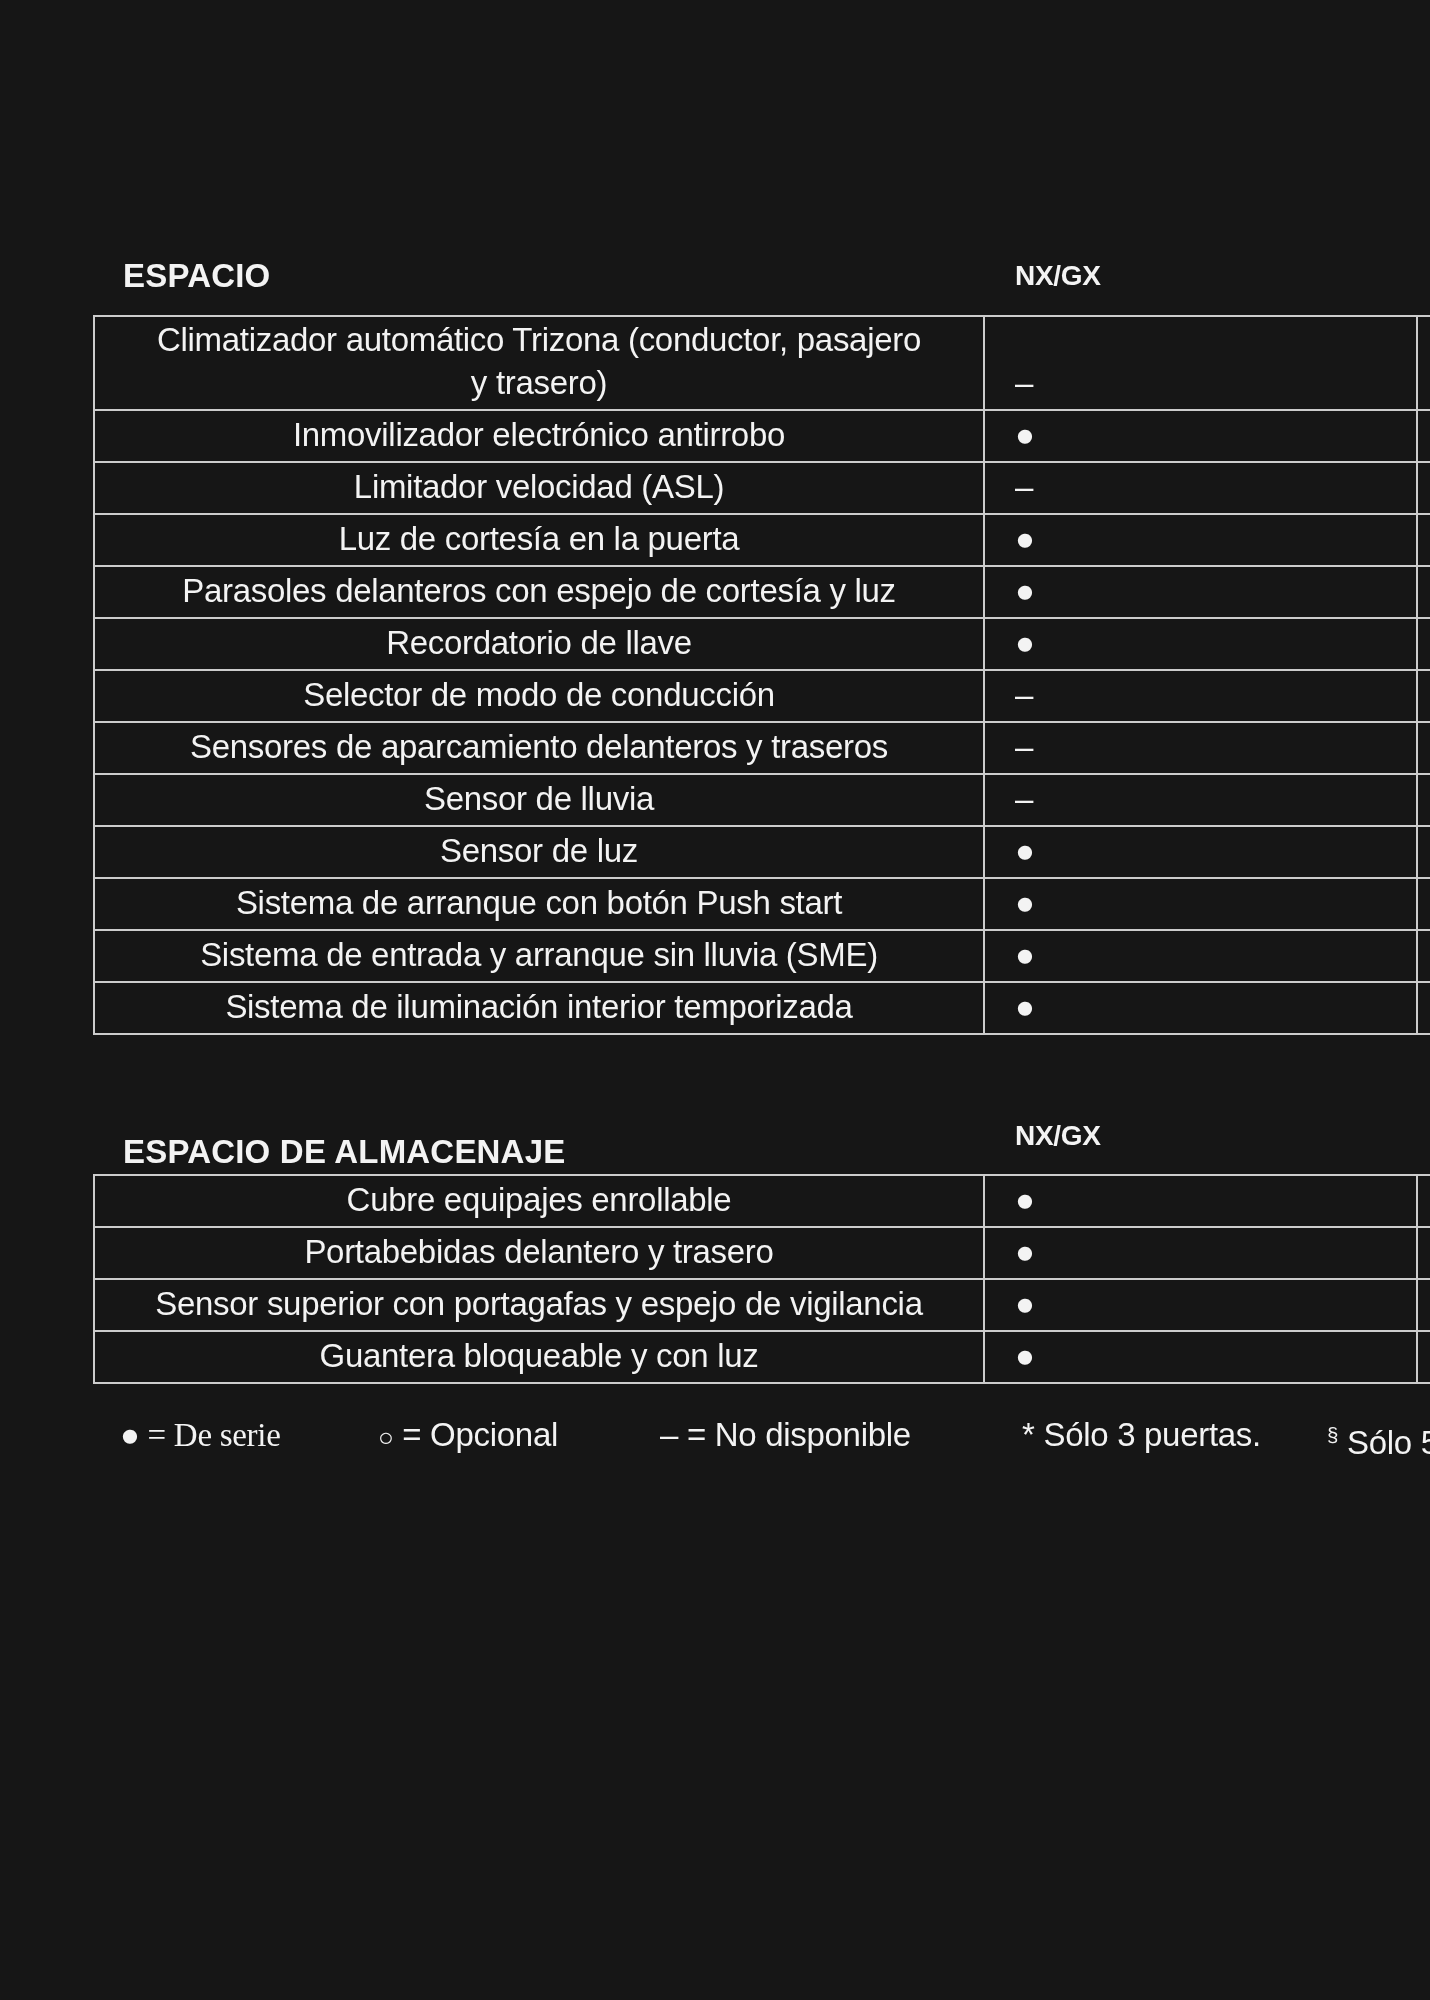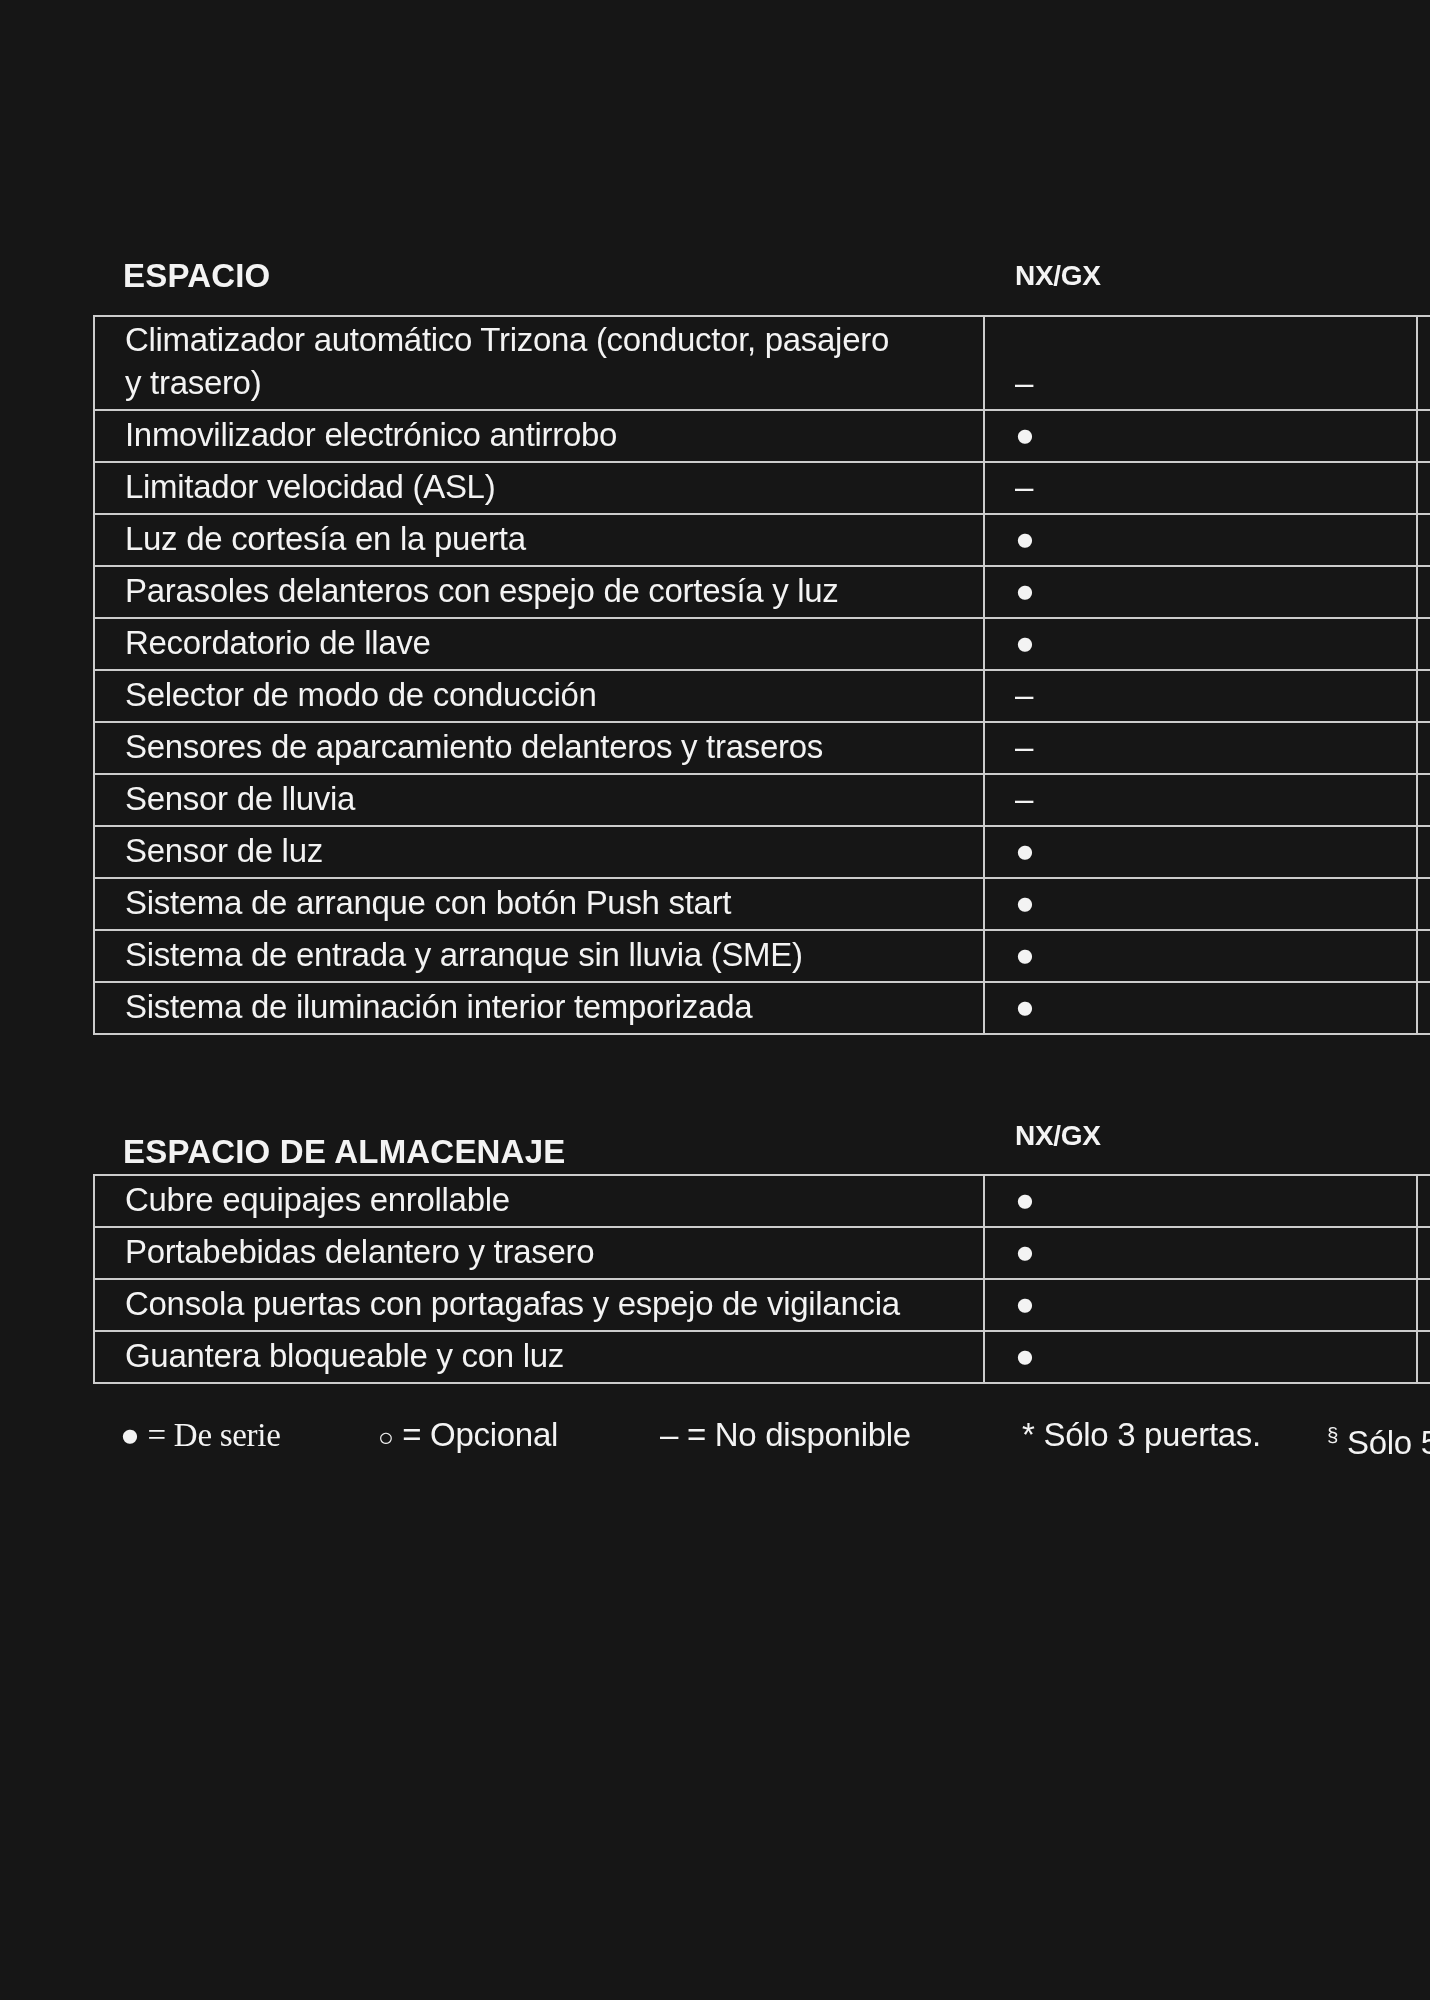--- a/index.html
+++ b/index.html
@@ -44,21 +44,21 @@
   table.spec td{
     border:2px solid var(--grid);
     vertical-align:bottom;
     font-size:33px;
     line-height:43px;
     padding:0 30px 5px 30px;
     overflow:hidden;
   }
   table.spec tr{height:52px;}
   table.spec tr.tall{height:94px;}
-  td.feature{white-space:pre-line;}
+  td.feature{white-space:pre-line;text-align:center;}
   td.value{padding-left:32px;white-space:nowrap;}
   #table-confort{top:315px;}
   #title-confort{top:259px;}
   #colhead-confort{top:259px;}
   #title-almacenaje{top:1135px;}
   #colhead-almacenaje{top:1119px;}
   #table-almacenaje{top:1174px;}
   .legend-item{
     position:absolute;
     top:1415px;
@@ -169,21 +169,21 @@
         <td class="feature">Cubre equipajes enrollable</td>
         <td class="value">●</td>
         <td class="value"></td>
       </tr>
       <tr>
         <td class="feature">Portabebidas delantero y trasero</td>
         <td class="value">●</td>
         <td class="value"></td>
       </tr>
       <tr>
-        <td class="feature">Consola puertas con portagafas y espejo de vigilancia</td>
+        <td class="feature">Sensor superior con portagafas y espejo de vigilancia</td>
         <td class="value">●</td>
         <td class="value"></td>
       </tr>
       <tr>
         <td class="feature">Guantera bloqueable y con luz</td>
         <td class="value">●</td>
         <td class="value"></td>
       </tr>
     </tbody>
 </table>

